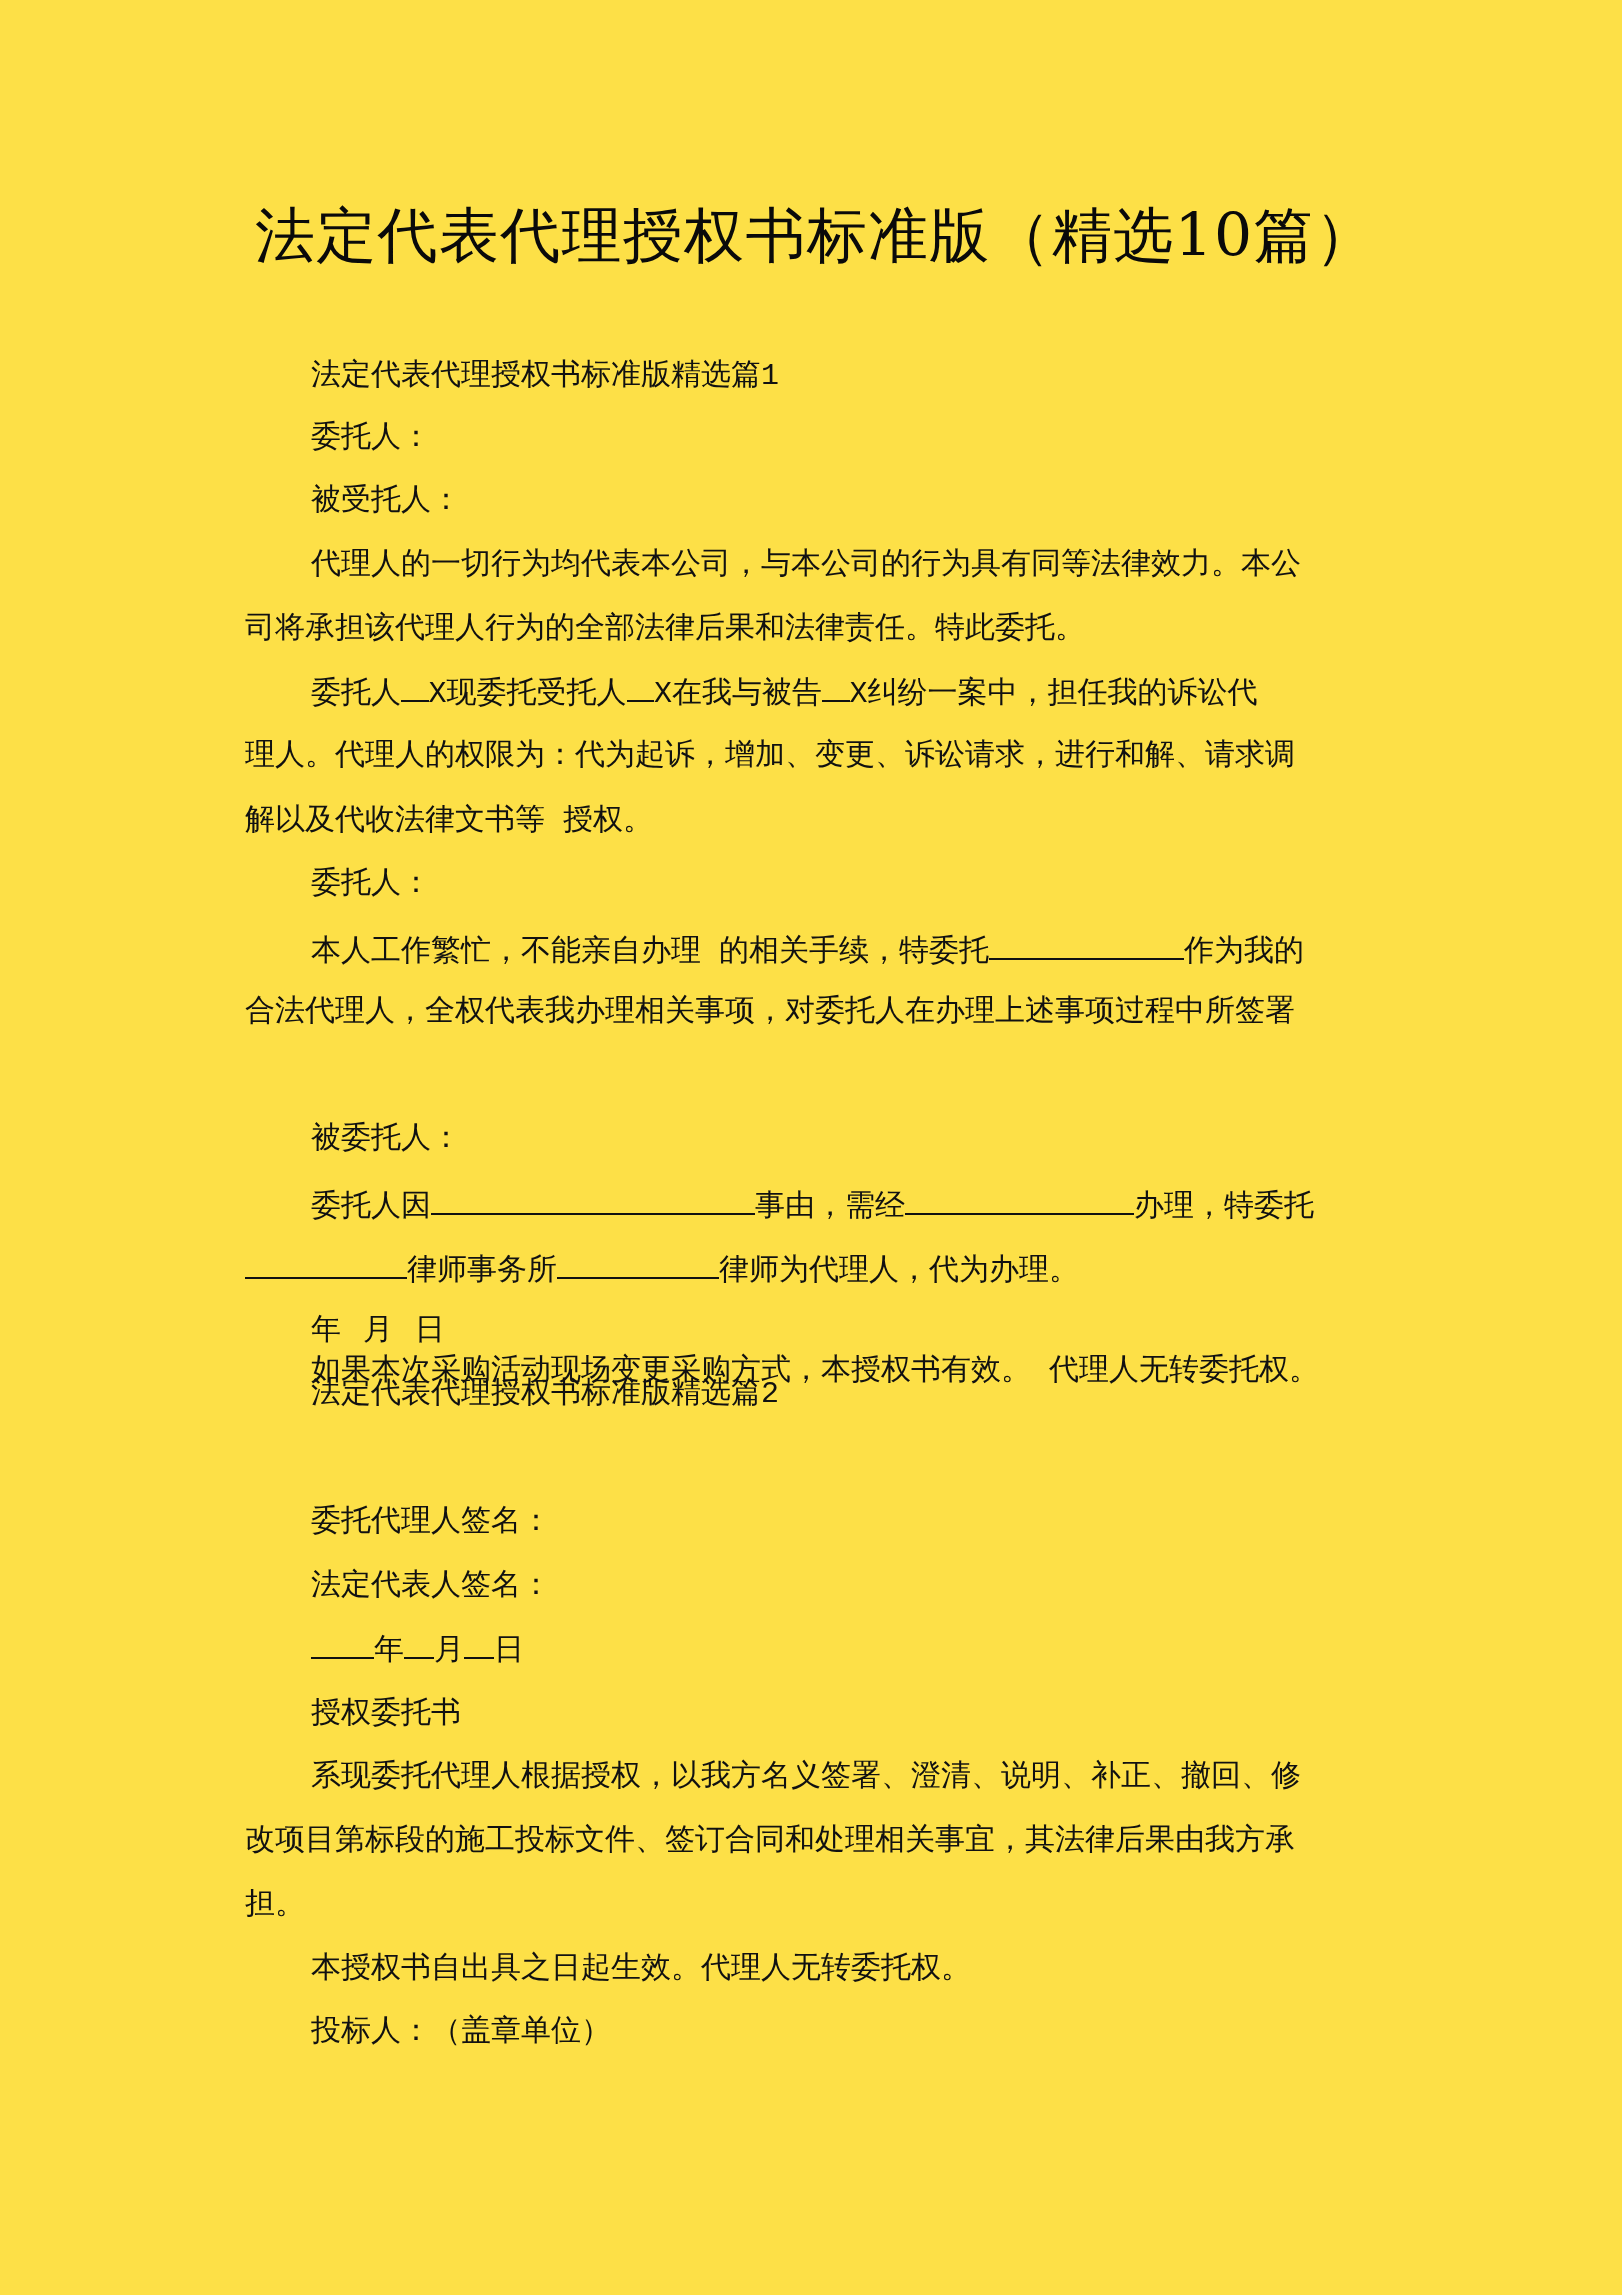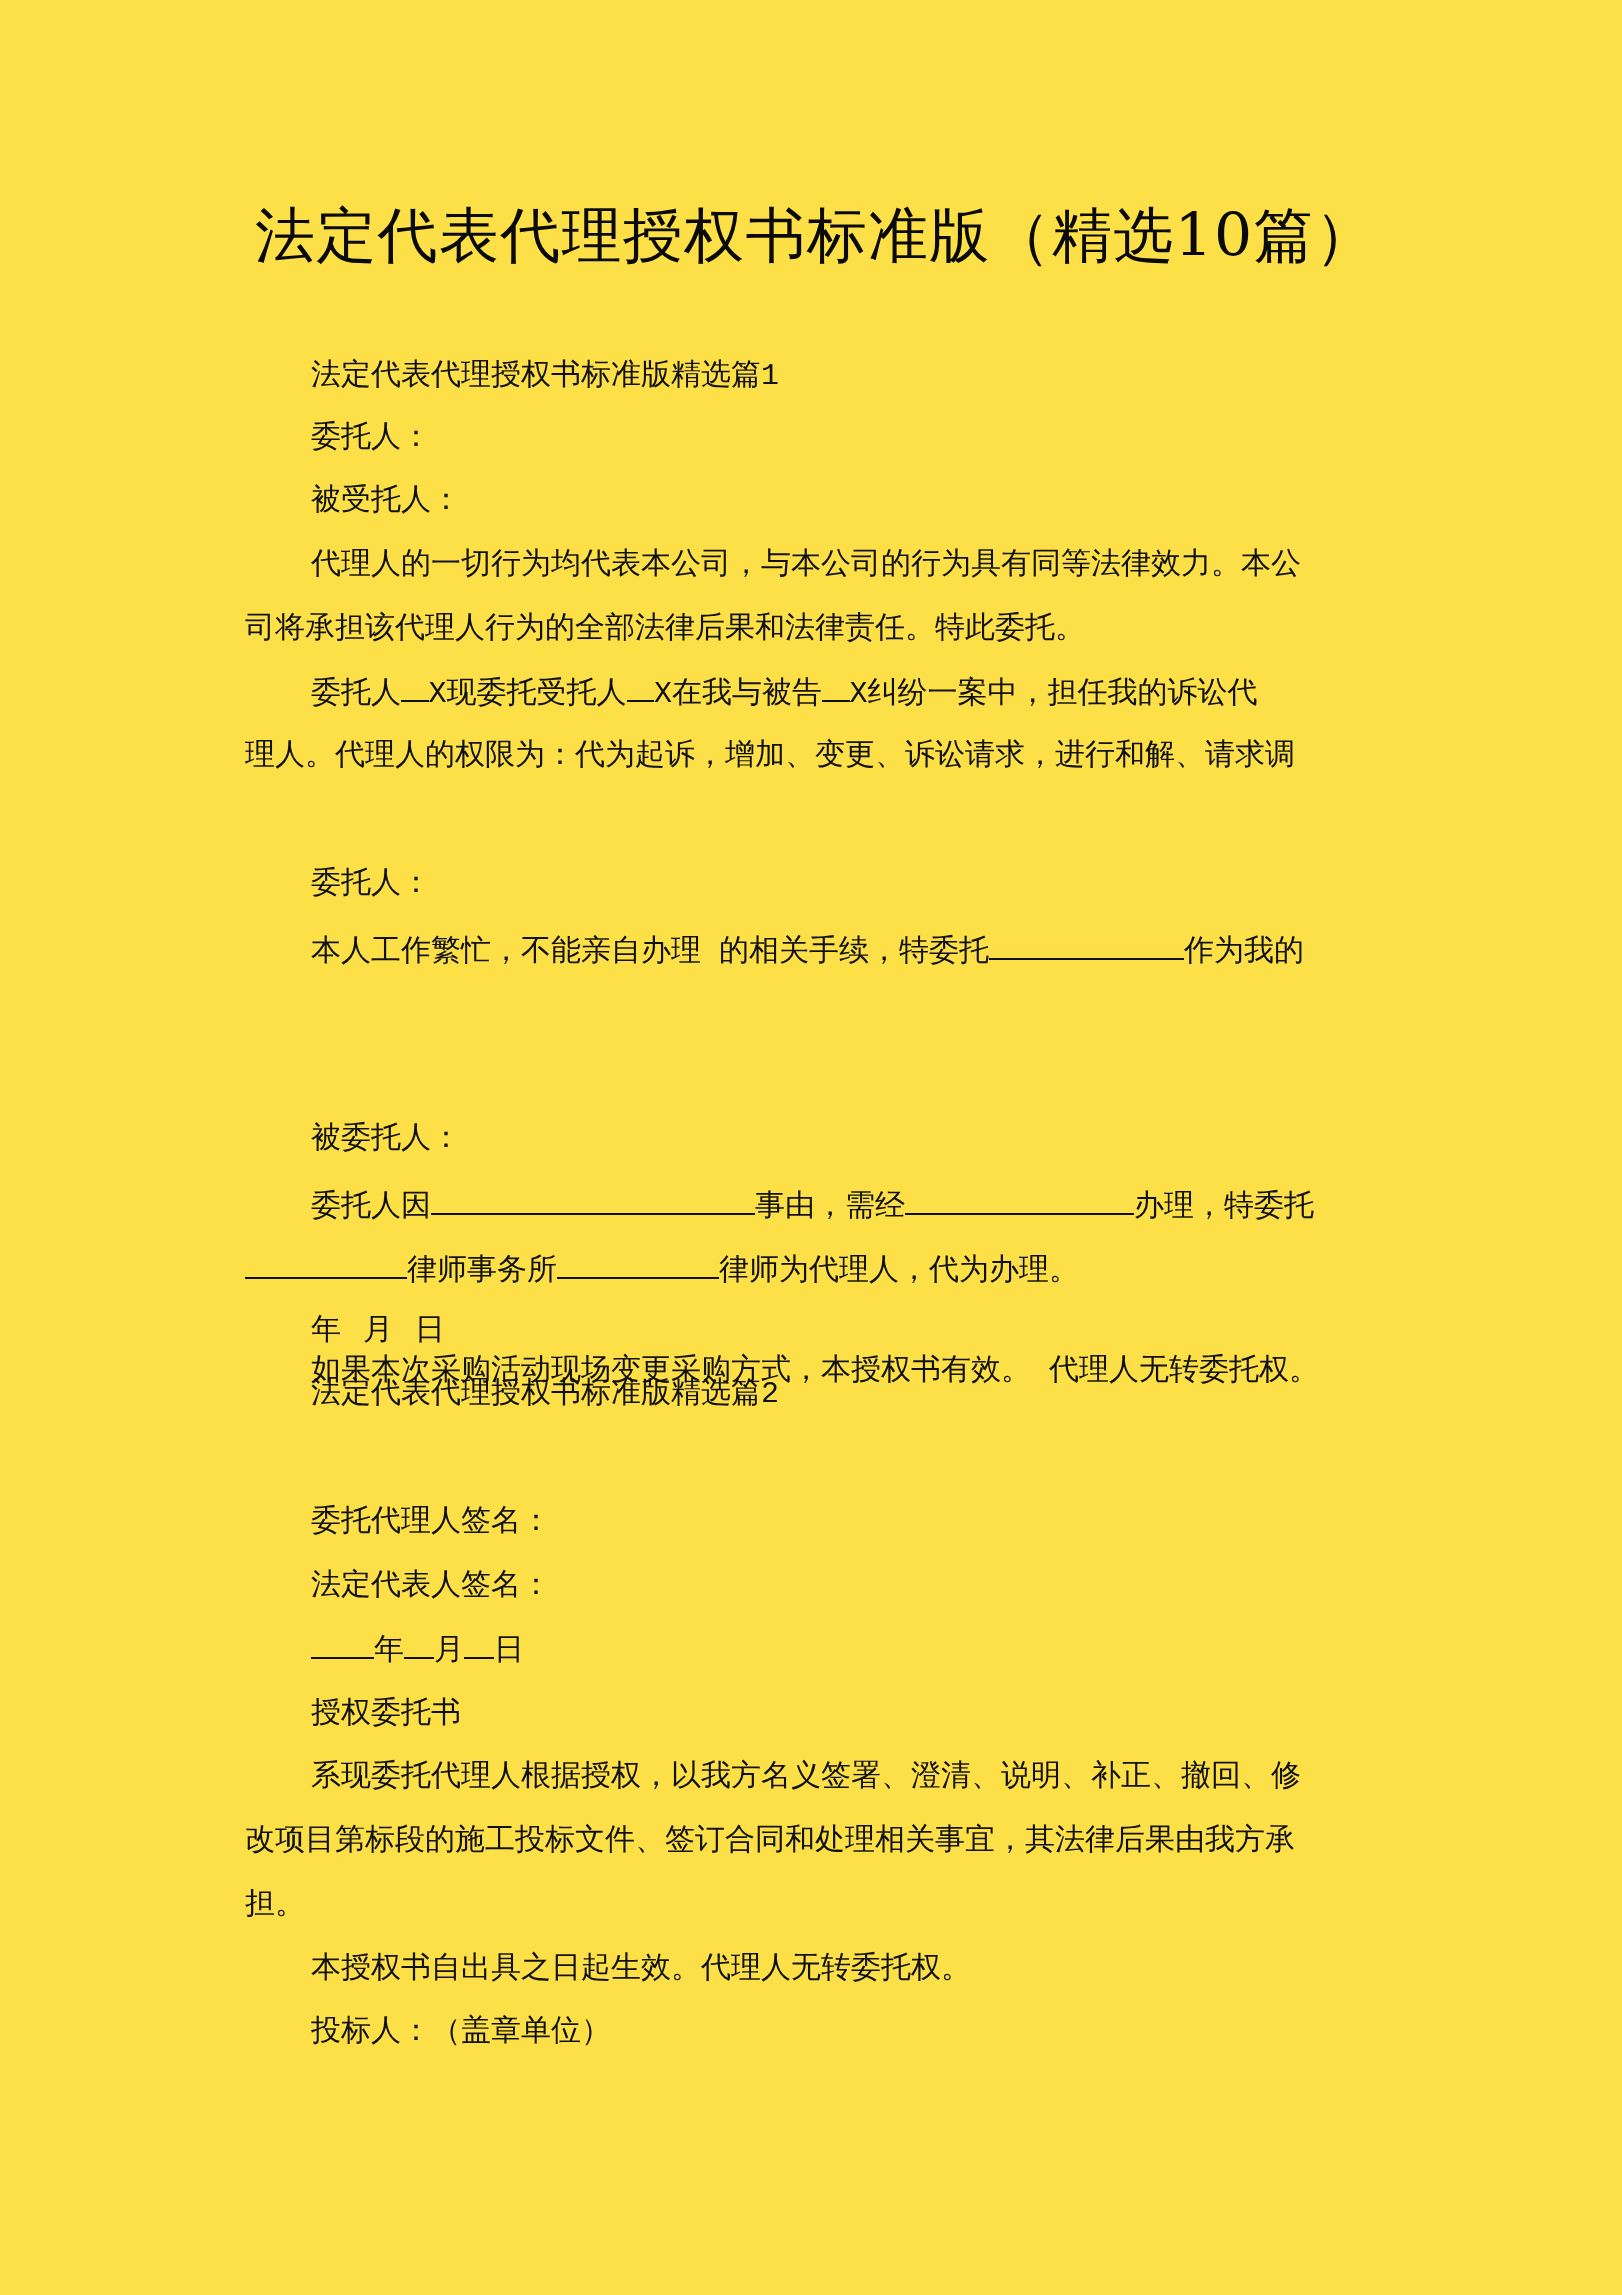--- a/index.html
+++ b/index.html
@@ -25,26 +25,28 @@
   <div class="line indent" style="top:419px">委托人：</div>
   <div class="line indent" style="top:482px">被受托人：</div>
 
   <div class="line indent" style="top:546px">代理人的一切行为均代表本公司，与本公司的行为具有同等法律效力。本公</div>
   <div class="line" style="top:610px">司将承担该代理人行为的全部法律后果和法律责任。特此委托。</div>
 
   <div class="line indent" style="top:674px">
     <span>委托人</span><span class="us" style="width:27.5px"></span><span>X</span><span>现委托受托人</span><span class="us" style="width:27.5px"></span><span>X</span><span>在我与被告</span><span class="us" style="width:27.5px"></span><span>X</span><span>纠纷一案中，担任我的诉讼代</span>
   </div>
   <div class="line" style="top:737px">理人。代理人的权限为：代为起诉，增加、变更、诉讼请求，进行和解、请求调</div>
+  <div class="line" style="top:802px">解以及代收法律文书等  授权。</div>
 
   <div class="line indent" style="top:865px">委托人：</div>
 
   <div class="line indent" style="top:929px">
     <span>本人工作繁忙，不能亲自办理  的相关手续，特委托</span><span class="blank" style="width:195px"></span><span>作为我的</span>
   </div>
+  <div class="line" style="top:993px">合法代理人，全权代表我办理相关事项，对委托人在办理上述事项过程中所签署</div>
 
   <div class="line indent" style="top:1120px">被委托人：</div>
 
   <div class="line indent" style="top:1184px">
     <span>委托人因</span><span class="blank" style="width:324px"></span><span>事由，需经</span><span class="blank" style="width:229px"></span><span>办理，特委托</span>
   </div>
   <div class="line" style="top:1248px">
     <span class="blank" style="width:162px"></span><span>律师事务所</span><span class="blank" style="width:162px"></span><span>律师为代理人，代为办理。</span>
   </div>
   <div class="line indent" style="top:1312px; word-spacing:3.9px">年  月  日</div>

